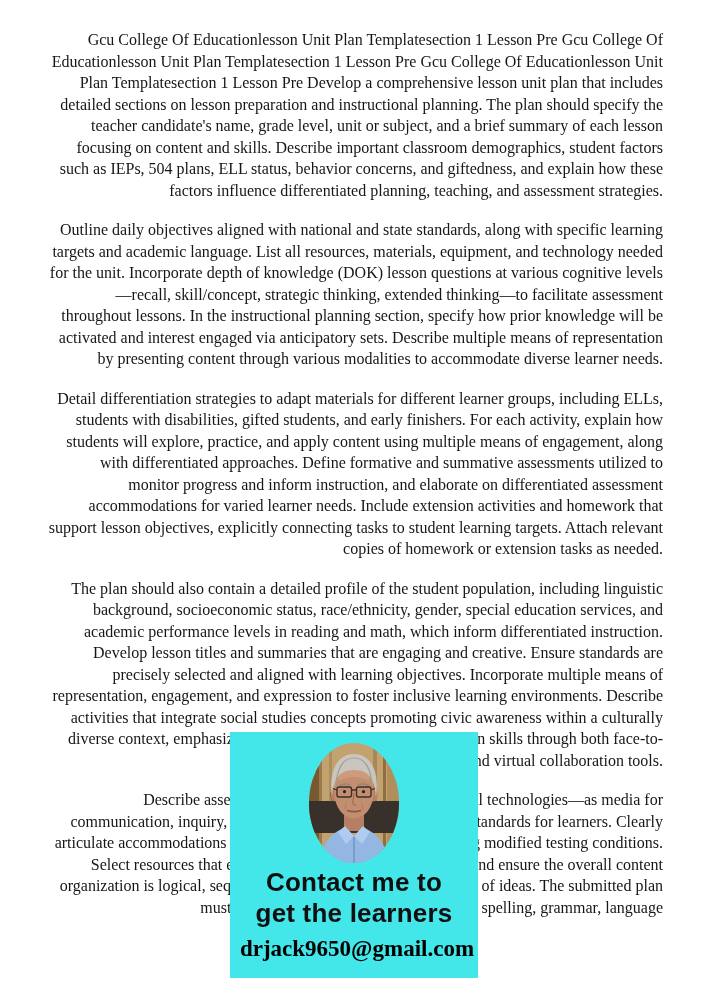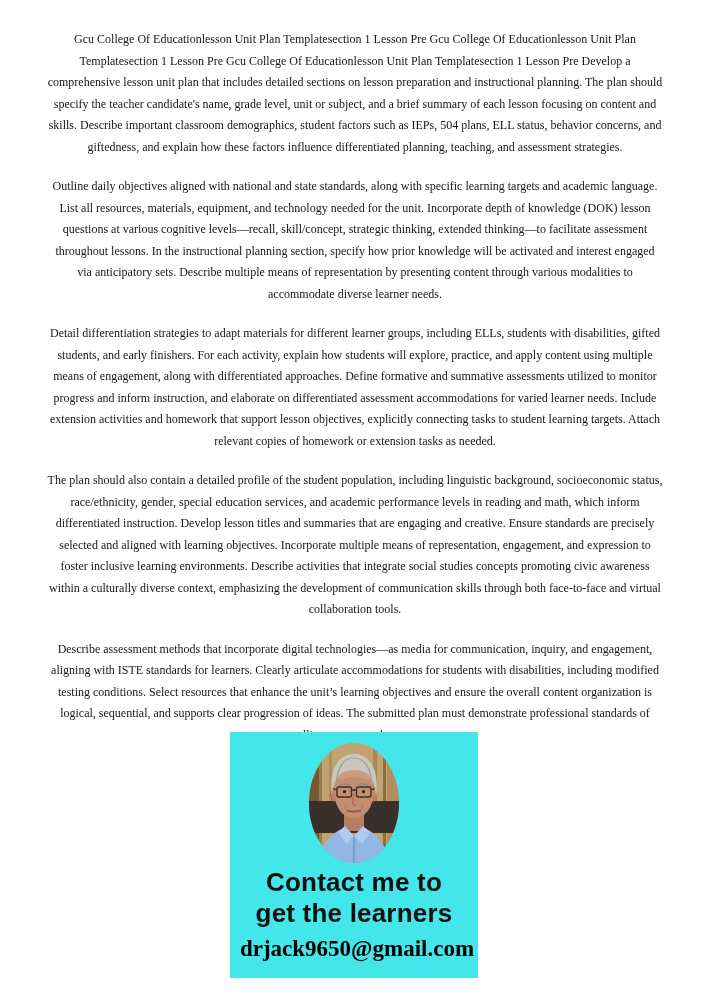--- a/index.html
+++ b/index.html
@@ -12,24 +12,24 @@
     width: 708px;
     height: 1000px;
     overflow: hidden;
     font-family: "Liberation Serif", serif;
   }
   .article {
     position: absolute;
     left: 47px;
     top: 29px;
     width: 616px;
-    font-size: 12px;
+    font-size: 16px;
     line-height: 21.5px;
     color: #161616;
-    text-align: center;
+    text-align: right;
   }
   .article p {
     margin: 0 0 18px 0;
   }
   .contact-card {
     position: absolute;
     left: 230px;
     top: 732px;
     width: 248px;
     height: 246px;

